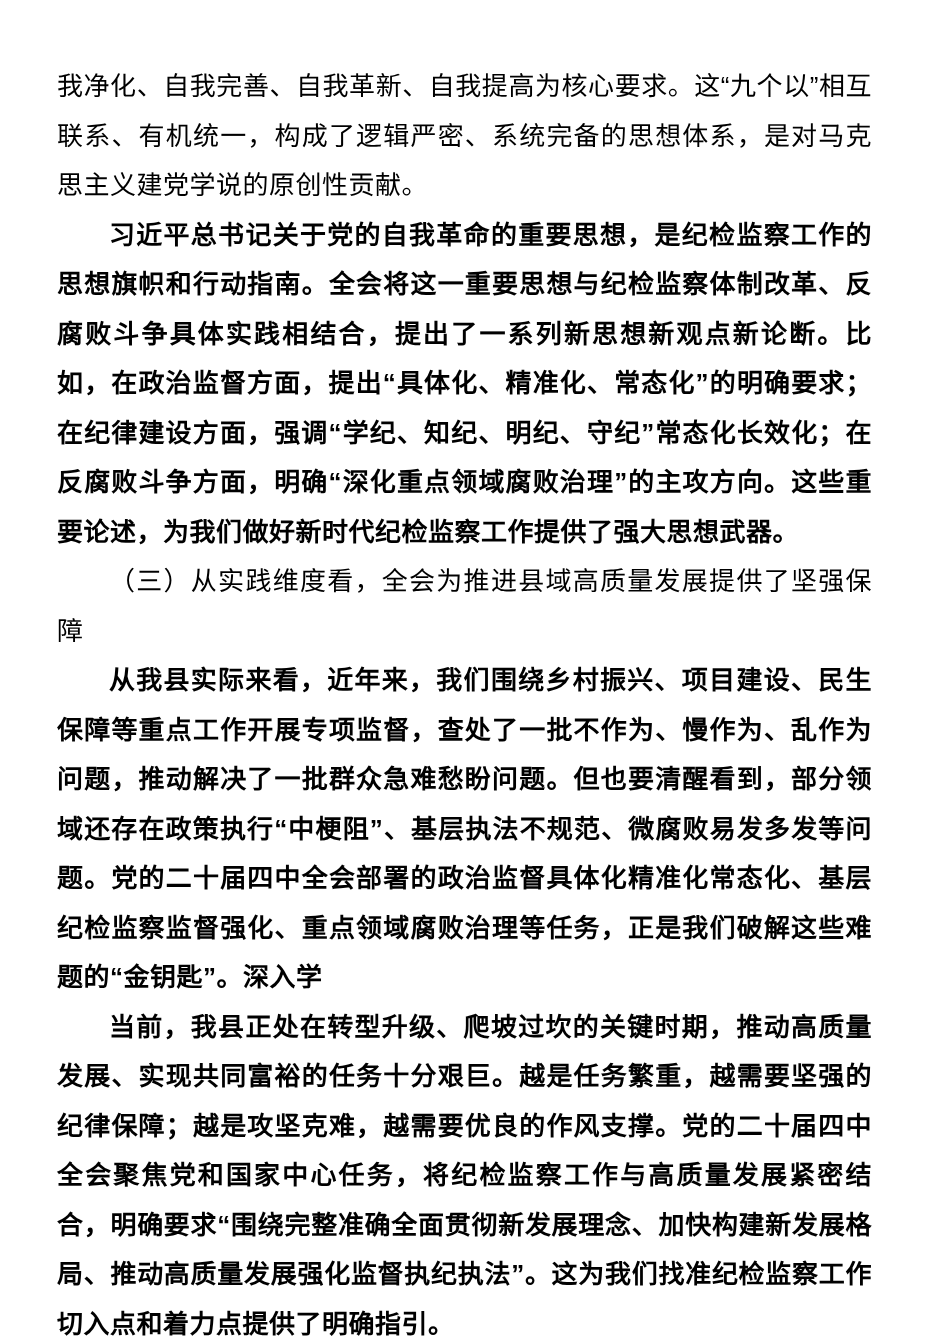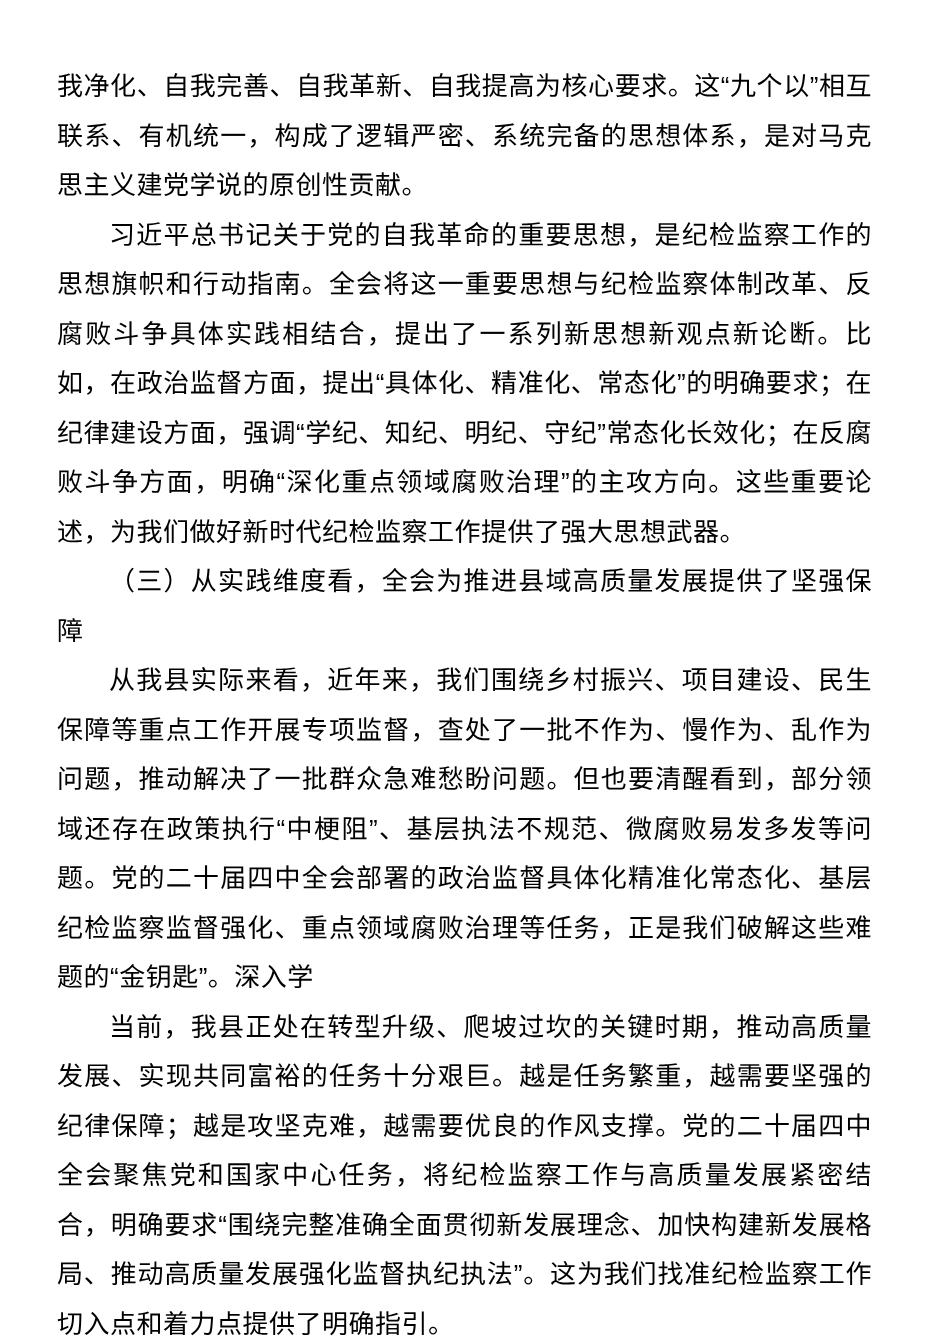--- a/index.html
+++ b/index.html
@@ -25,20 +25,21 @@
     line-height: 49.5px;
     text-align: justify;
     text-justify: inter-ideograph;
     word-break: break-all;
     overflow-wrap: break-word;
     letter-spacing: 0.5px;
     color: #000000;
   }
   .indent {
     text-indent: 2em;
+    font-weight: bold;
   }
   .section-heading {
     font-weight: normal;
   }
 </style>
 </head>
 <body>
 
 <div class="doc-page">
   <p>我净化、自我完善、自我革新、自我提高为核心要求。这“九个以”相互联系、有机统一，构成了逻辑严密、系统完备的思想体系，是对马克思主义建党学说的原创性贡献。</p>

